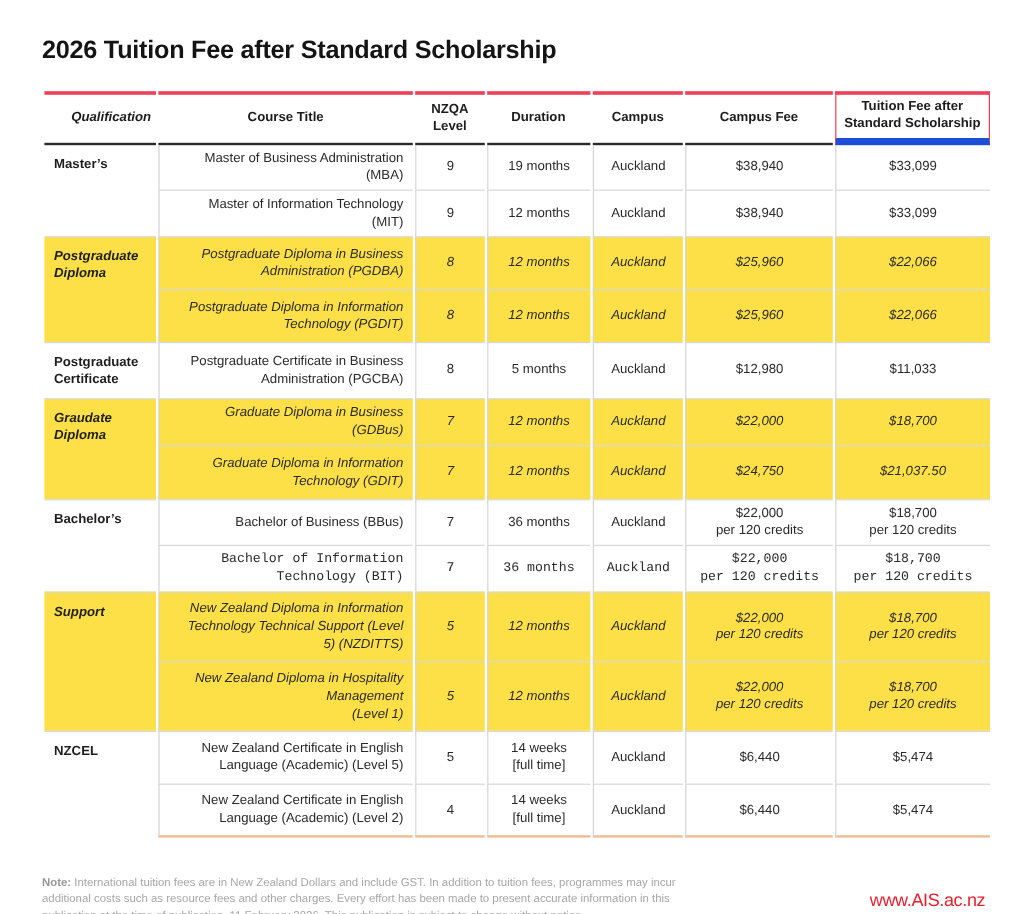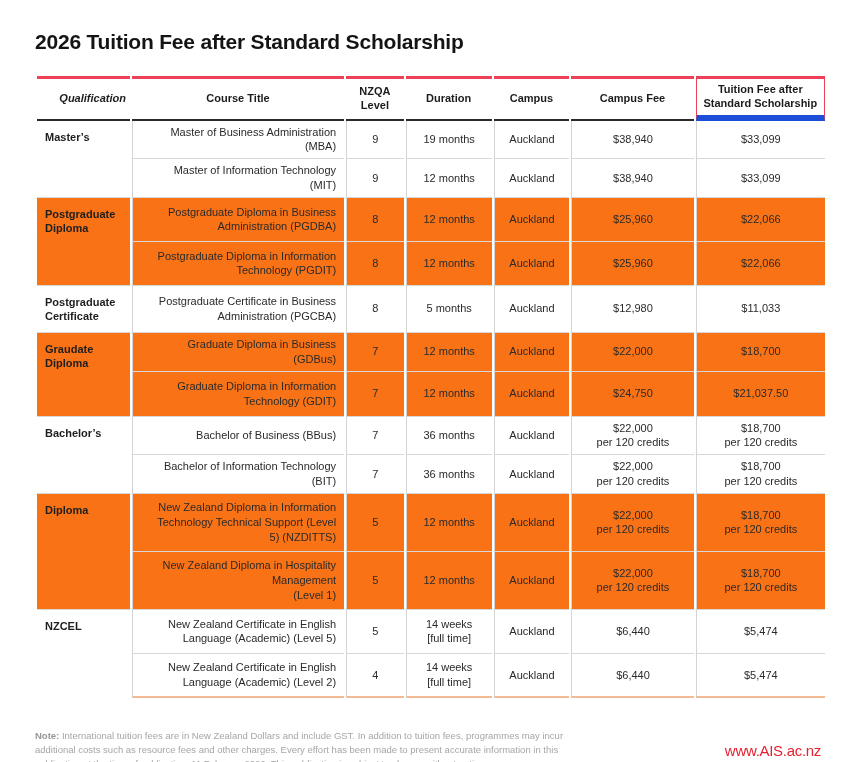--- a/index.html
+++ b/index.html
@@ -68,25 +68,25 @@
   tbody td.qual {
     font-weight: bold;
     color: #1e1e1e;
     vertical-align: top;
     padding: 9px 6px 6px 8px;
     line-height: 1.3;
   }
   tbody td.course { text-align: right; padding-left: 13px; white-space: pre-line; }
   tbody td.center { text-align: center; white-space: pre-line; }
 
-  tbody tr.shaded td { background: #f97316; }
+  tbody tr.shaded td { background: #fde047; font-style: italic; }
 
   tbody tr.last-row td { border-bottom: 2px solid #f2bb93; }
 
-  tr.h34 { height: 34px; } tr.h35 { height: 35px; } tr.h36 { height: 36px; margin-left: 34px; }
+  tr.h34 { height: 34px; } tr.h35 { height: 35px; font-family: Liberation Mono, monospace; } tr.h36 { height: 36px; margin-left: 34px; }
   tr.h37 { height: 37px; } tr.h44 { height: 44px; } tr.h45 { height: 45px; }
   tr.h47 { height: 47px; } tr.h58 { height: 58px; }
 
   .footer {
     width: 792px;
     margin-top: 31px;
     display: flex;
     align-items: center;
     justify-content: space-between;
   }
@@ -221,21 +221,21 @@
         <td class="center v">7</td>
         <td class="center v">36 months</td>
         <td class="center v">Auckland</td>
         <td class="center v">$22,000
 per 120 credits</td>
         <td class="center v">$18,700
 per 120 credits</td>
       </tr>
 
       <tr class="shaded h58">
-        <td class="qual" rowspan="2">Diploma</td>
+        <td class="qual" rowspan="2">Support</td>
         <td class="course v">New Zealand Diploma in Information Technology Technical Support (Level 5) (NZDITTS)</td>
         <td class="center v">5</td>
         <td class="center v">12 months</td>
         <td class="center v">Auckland</td>
         <td class="center v">$22,000
 per 120 credits</td>
         <td class="center v">$18,700
 per 120 credits</td>
       </tr>
       <tr class="shaded h58">

